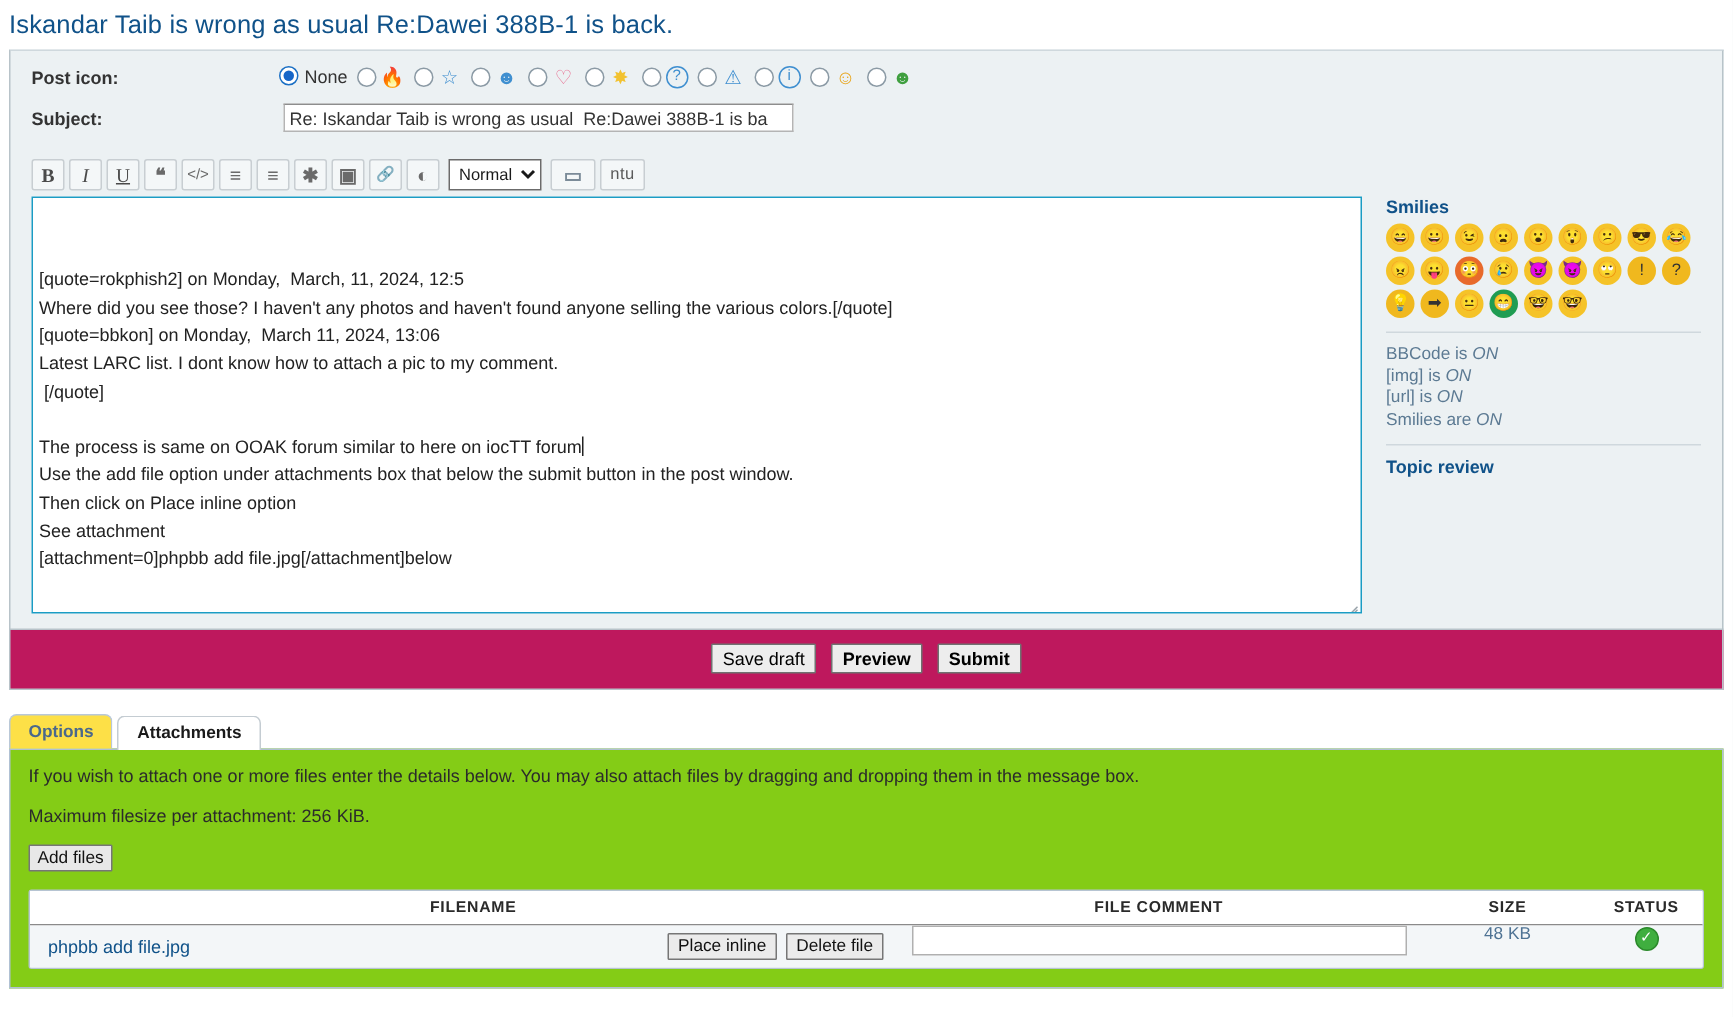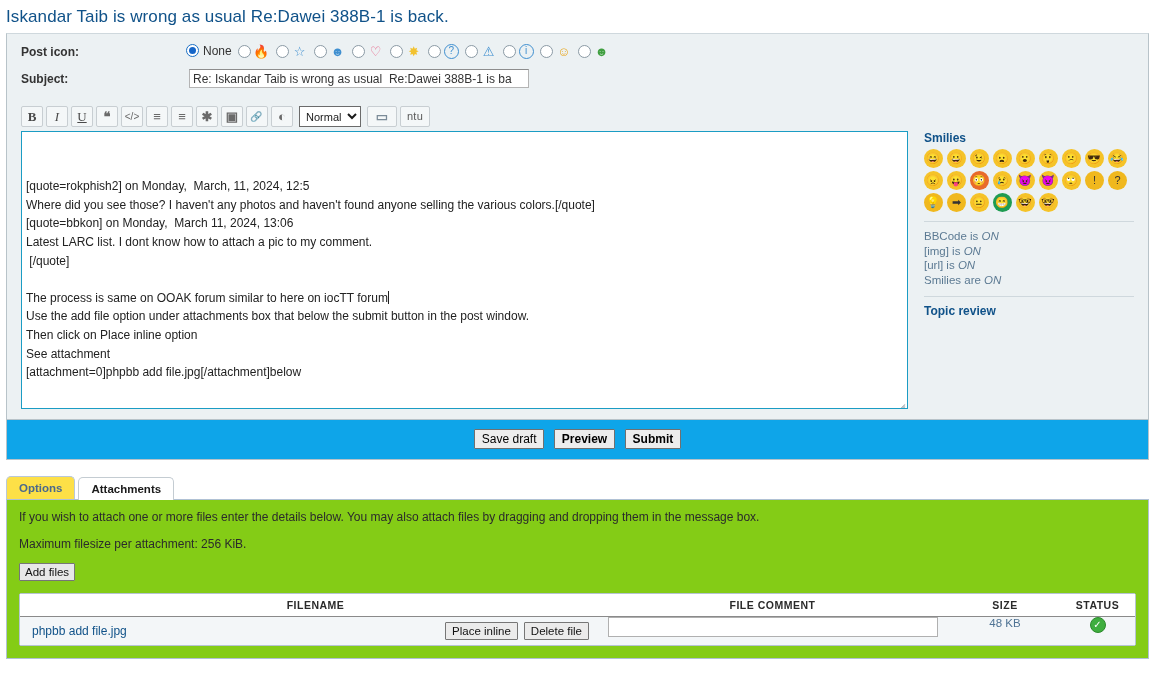--- a/index.html
+++ b/index.html
@@ -261,21 +261,21 @@
   .bbinfo em { font-style: italic; }
   .topic-review {
     color: #105289;
     font-weight: bold;
     font-size: 12px;
   }
 
   
   .submit-bar {
     margin: 0 6px;
-    background: #0ea5e9;
+    background: #be185d;
     border: 1px solid #b8c3c9;
     border-top: none;
     text-align: center;
     padding: 9px 0 10px 0;
   }
   .btn {
     font-family: "Liberation Sans", sans-serif;
     font-size: 12px;
     color: #000000;
     background: #ededed;

